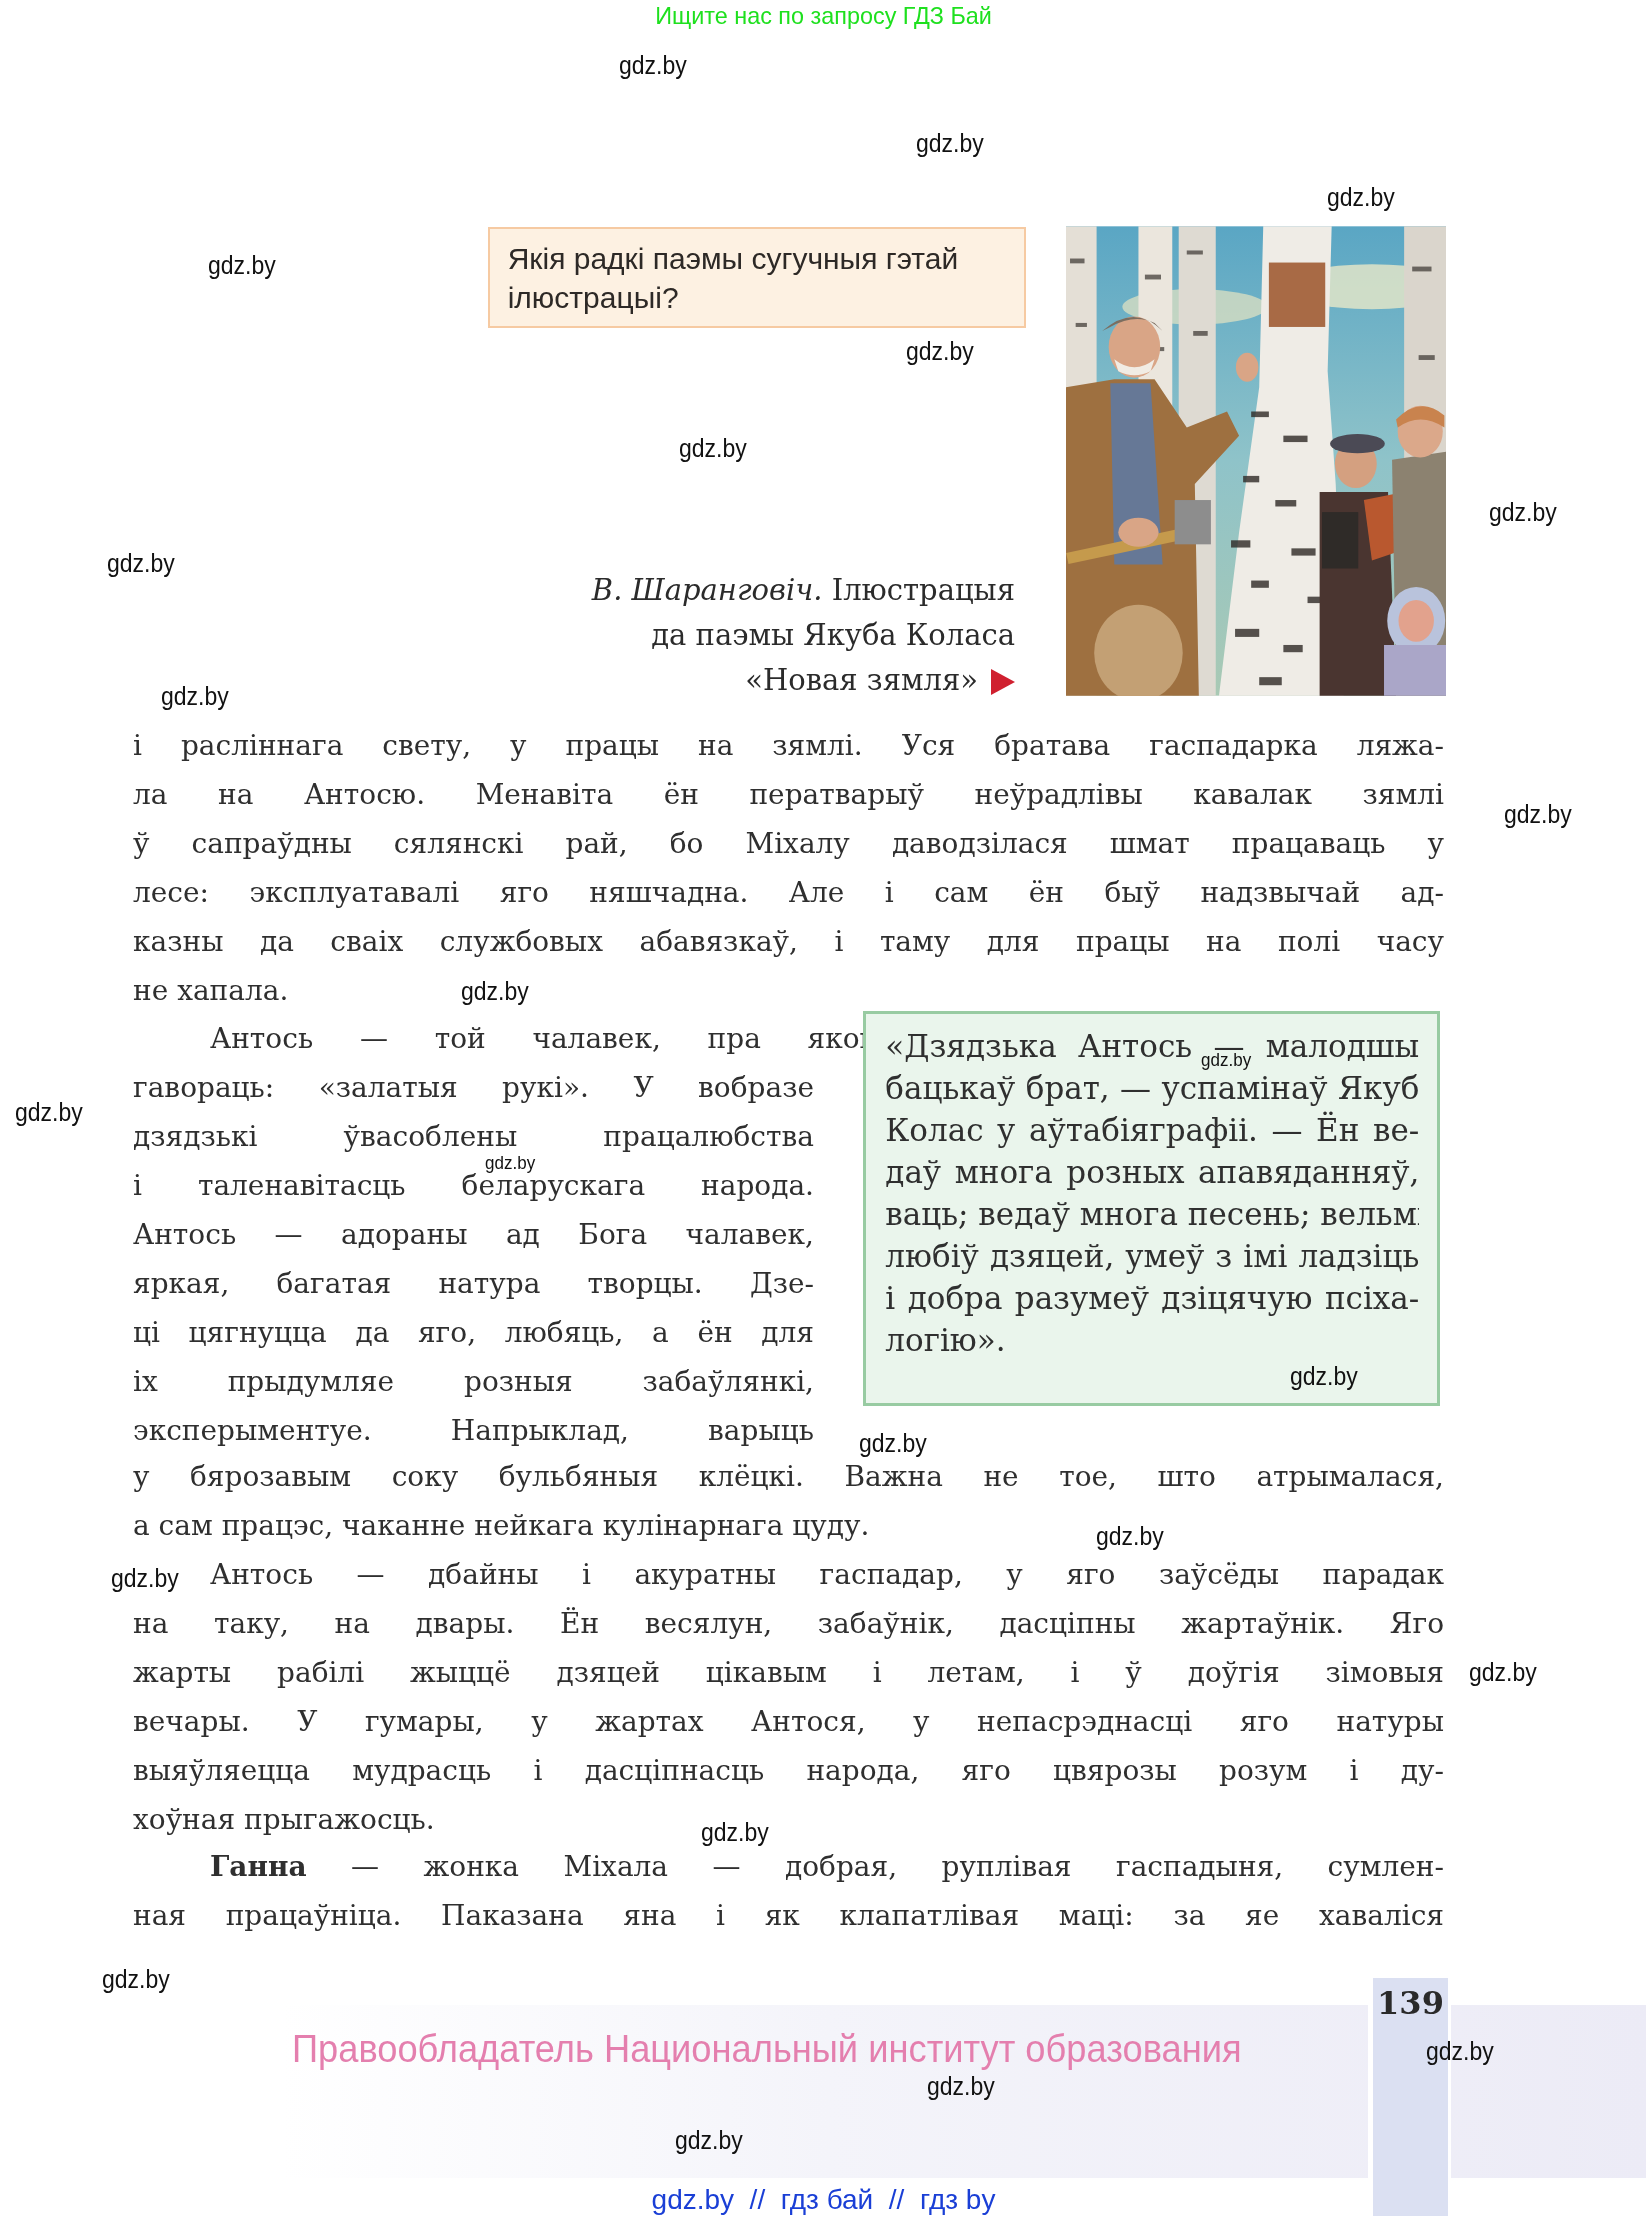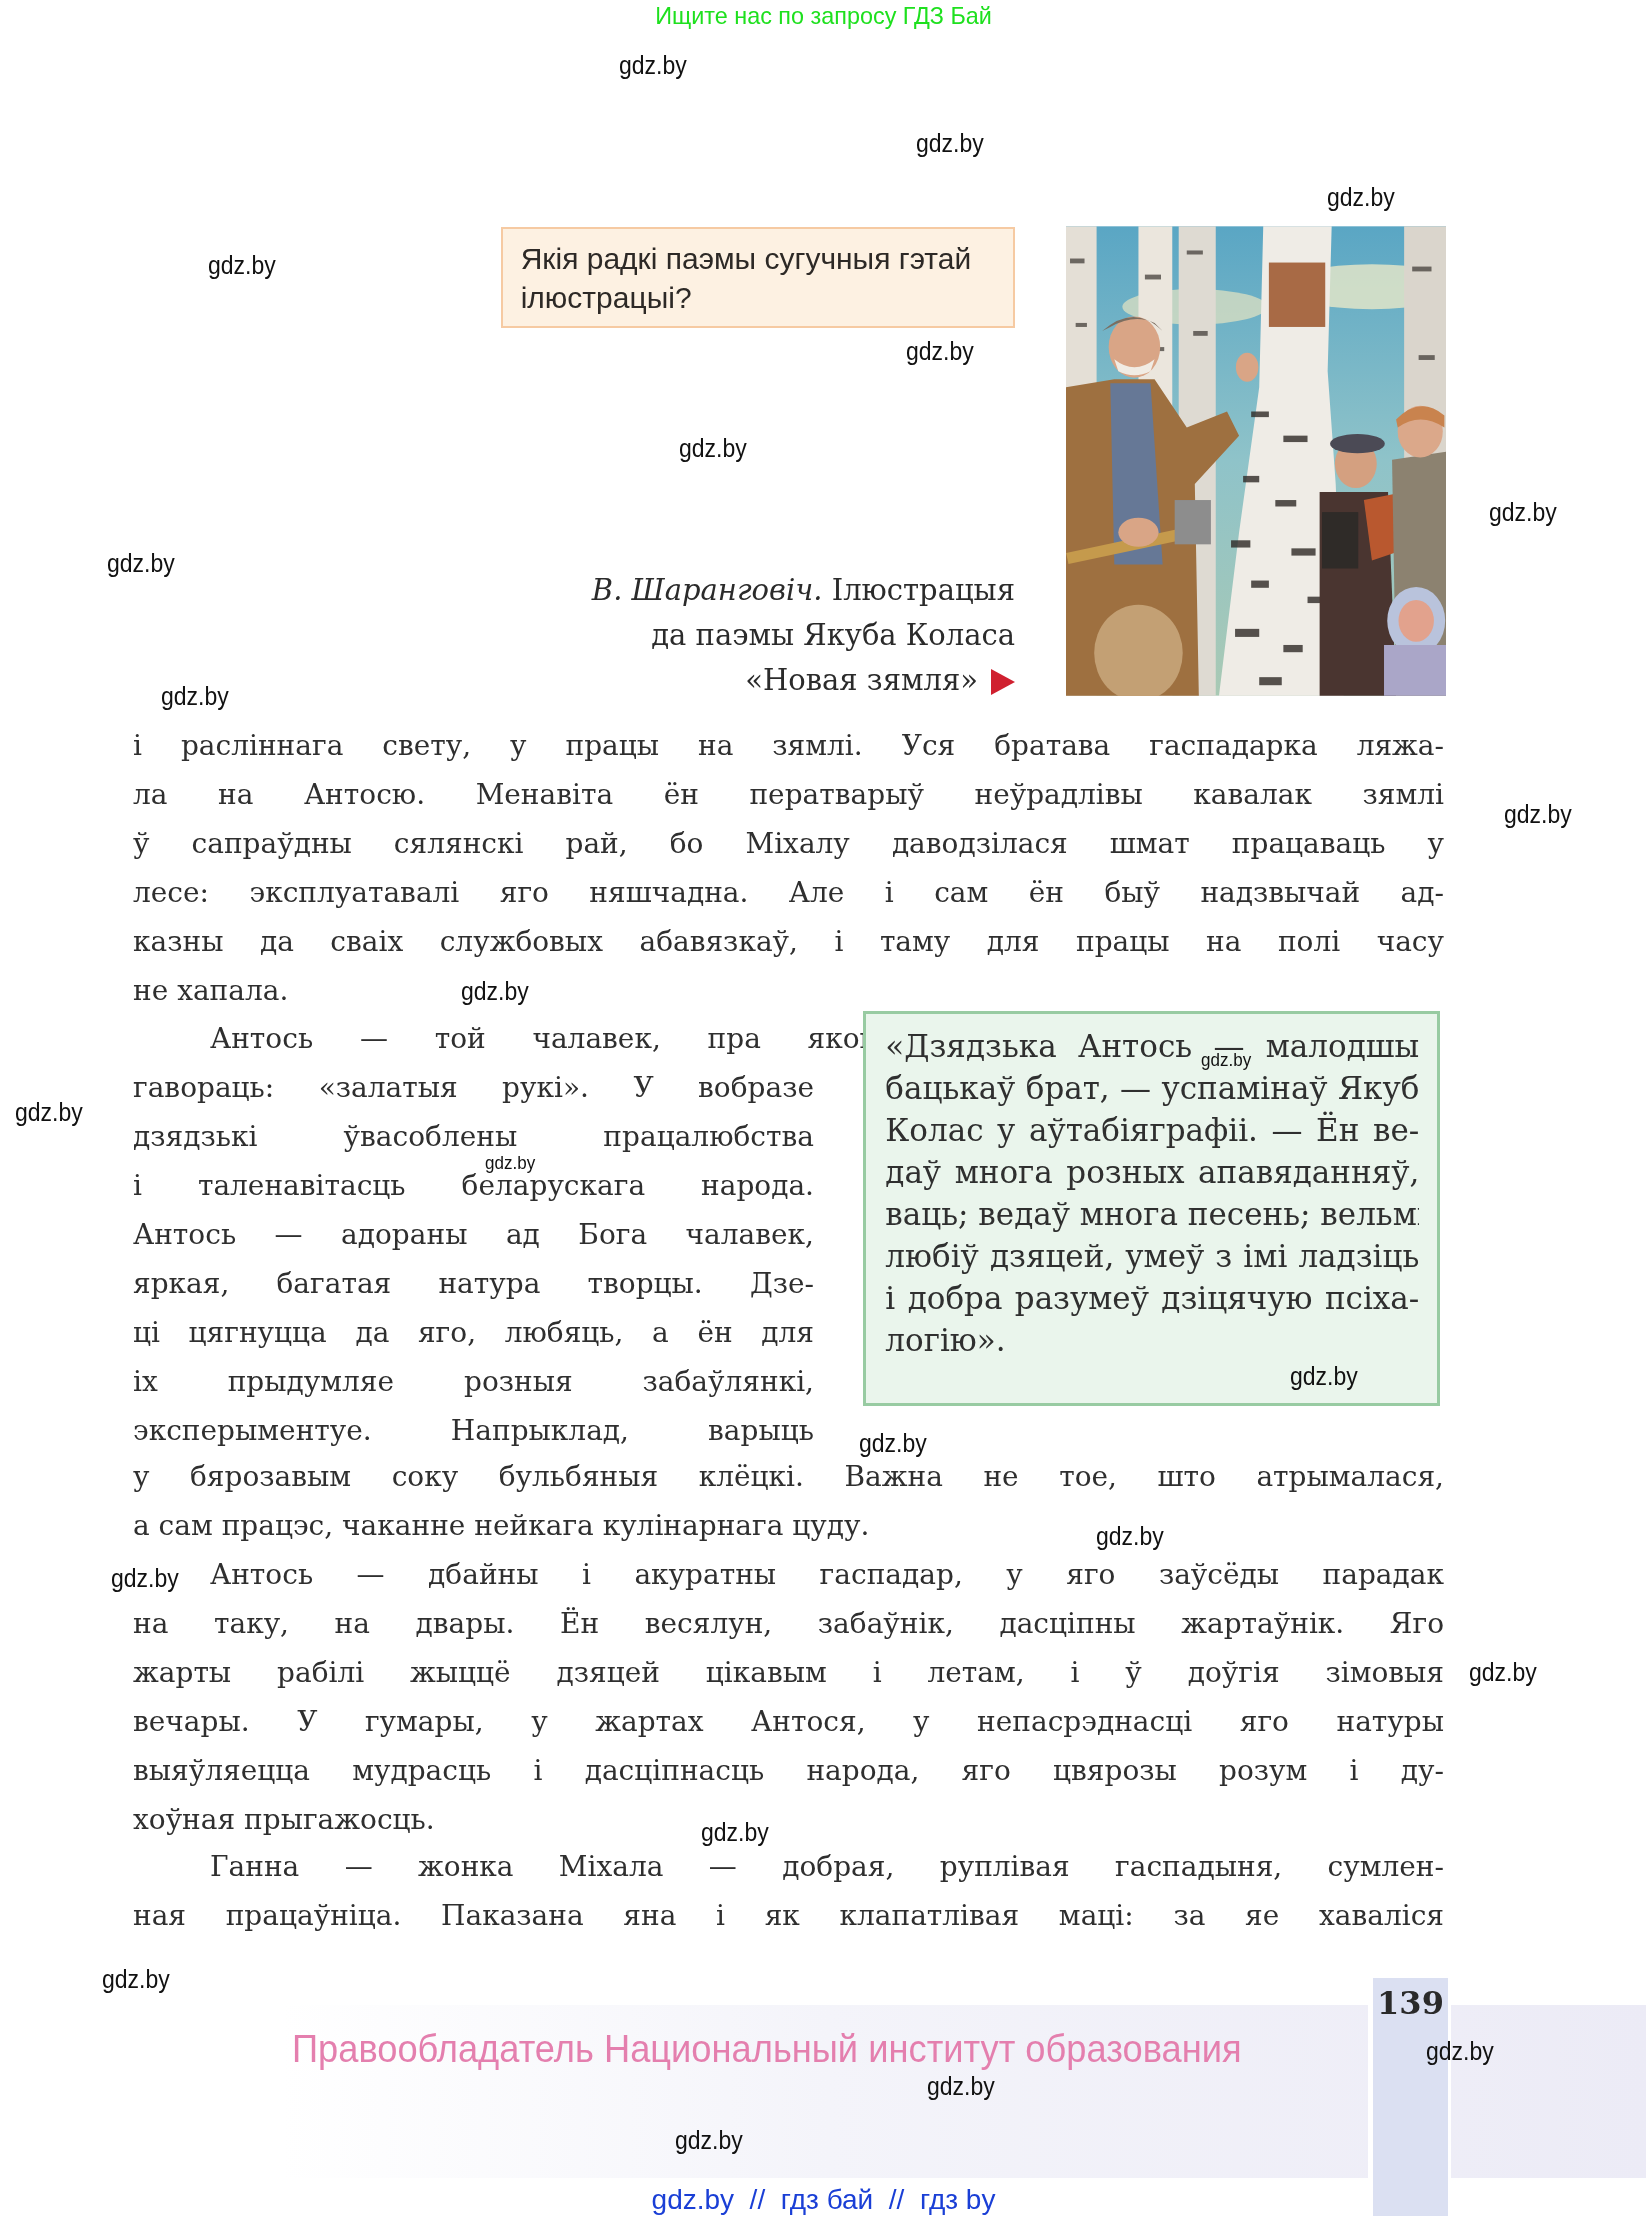--- a/index.html
+++ b/index.html
@@ -1,42 +1,42 @@
 <!DOCTYPE html>
 <html style="font-size:13px"><head>
 <meta charset="utf-8">
 <style>
   html, body { margin:0; padding:0; }
   body { width:1647px; height:2216px; position:relative; background:#ffffff; overflow:hidden; }
   .abs { position:absolute; }
   .wm { position:absolute; font-family:"Liberation Sans", "DejaVu Sans", sans-serif; color:#111; font-size:25px; line-height:1; white-space:nowrap; transform:scaleX(0.92); transform-origin:left top; }
   .wm.sm { font-size:18.5px; }
   #top-banner { left:0; width:1647px; top:3.2px; text-align:center; font-family:"Liberation Sans", sans-serif; font-size:23.4px; color:#1ee01e; }
-  #question-box { left:501px; top:227px; width:510px; height:97px; background:#fdf1e2; border:2.4px solid #f6caa2; box-sizing:content-box; }
+  #question-box { left:488px; top:227px; width:510px; height:97px; background:#fdf1e2; border:2.4px solid #f6caa2; box-sizing:content-box;padding-left:24px; }
   #question-text { position:absolute; left:17.7px; top:9.7px; right:13px; font-family:"Liberation Sans", sans-serif; font-size:30px; line-height:39px; color:#2d2926; text-align:justify; text-align-last:left; }
   #illustration { left:1066px; top:226px; width:380px; height:470px; overflow:hidden; }
   #caption { left:451px; top:556px; width:564px; text-align:right; font-family:"DejaVu Serif", "Liberation Serif", serif; font-size:29px; line-height:45px; color:#2b2b2b;margin-top:12px; }
   #caption .author { font-style:italic; }
   .play-arrow { display:inline-block; width:0; height:0; border-top:13.7px solid transparent; border-bottom:13.7px solid transparent; border-left:24px solid #d0202f; vertical-align:-4.8px; margin-left:13px; }
   .body-text { position:absolute; left:133px; width:1311px; font-family:"DejaVu Serif", "Liberation Serif", serif; font-size:28px; line-height:49px; color:#2f2f2f; }
   .line { display:block; height:49px; white-space:nowrap; text-align:justify; text-align-last:justify; overflow:hidden; }
   .line.last { text-align-last:left; }
   .line.indent { padding-left:77px; }
   .narrow .line { width:681px; }
   #quote-box { left:863px; top:1011px; width:577px; height:395px; background:#eaf5ec; border:3.2px solid #98cba2; box-sizing:border-box; }
   #quote-text { position:absolute; left:19.3px; top:11.3px; width:534px; font-family:"DejaVu Serif", "Liberation Serif", serif; font-size:31px; line-height:42px; color:#2f2f2f; }
   #quote-text .line { height:42px; }
   #footer-band { left:282px; top:2005px; width:1364px; height:173px; background:linear-gradient(90deg, #ffffff 0%, #f4f4fa 40%, #ecebf6 100%); }
   #footer-gap-l { left:1368px; top:2005px; width:4.8px; height:173px; background:#ffffff; }
   #footer-gap-r { left:1447px; top:2005px; width:4px; height:173px; background:#ffffff; }
   #page-tab { left:1373px; top:1978px; width:75px; height:241px; background:#dbe0f2; }
   #page-number { position:absolute; left:0; width:75px; top:6.4px; text-align:center; font-family:"DejaVu Serif", serif; font-weight:bold; font-size:32px; color:#2a2a2a; }
   #copyright { left:292px; top:2027px; width:1064px; font-family:"Liberation Sans", sans-serif; font-size:39px; color:#e47fae; white-space:nowrap; transform:scaleX(0.93); transform-origin:left top; }
   #bottom-links { left:0; width:1647px; top:2184px; text-align:center; font-family:"Liberation Sans", sans-serif; font-size:28px; color:#1a3fd6; white-space:pre; }
-  b.bold { font-weight:normal; }
+  b.bold { font-weight:bold; }
 </style>
 </head>
 <body>
 
 <div id="top-banner" class="abs">Ищите нас по запросу ГДЗ Бай</div>
 
 <div id="question-box" class="abs">
   <div id="question-text">
     <div>Якія радкі паэмы сугучныя гэтай</div>
     <div>ілюстрацыі?</div>

